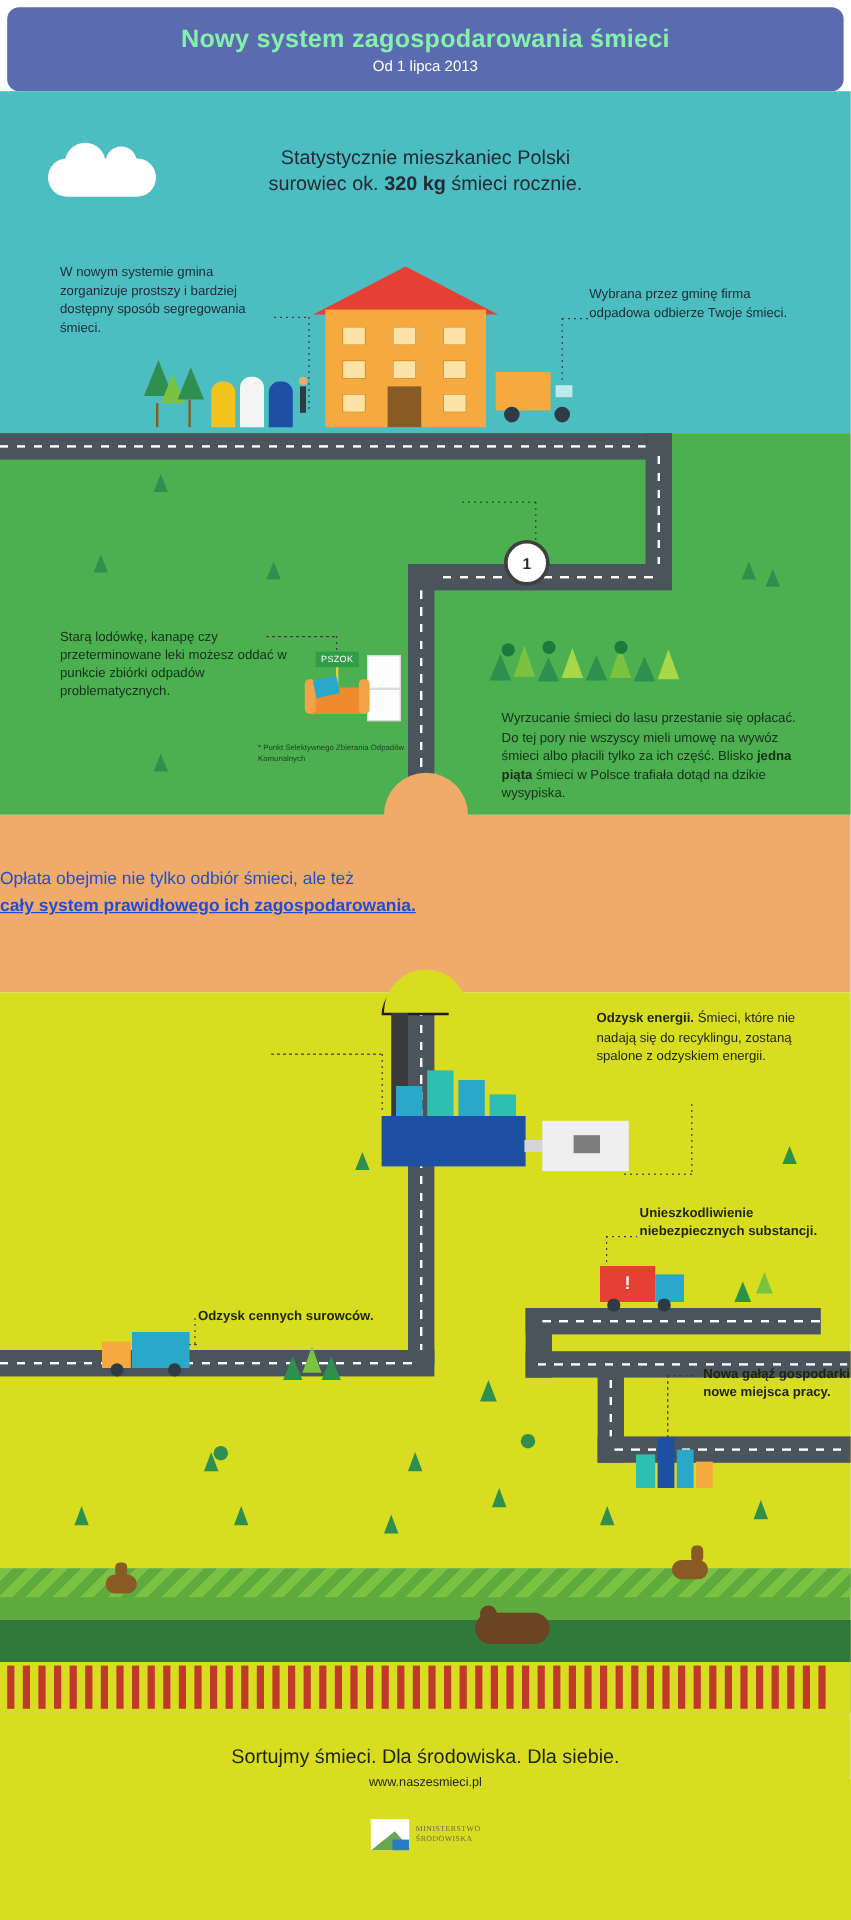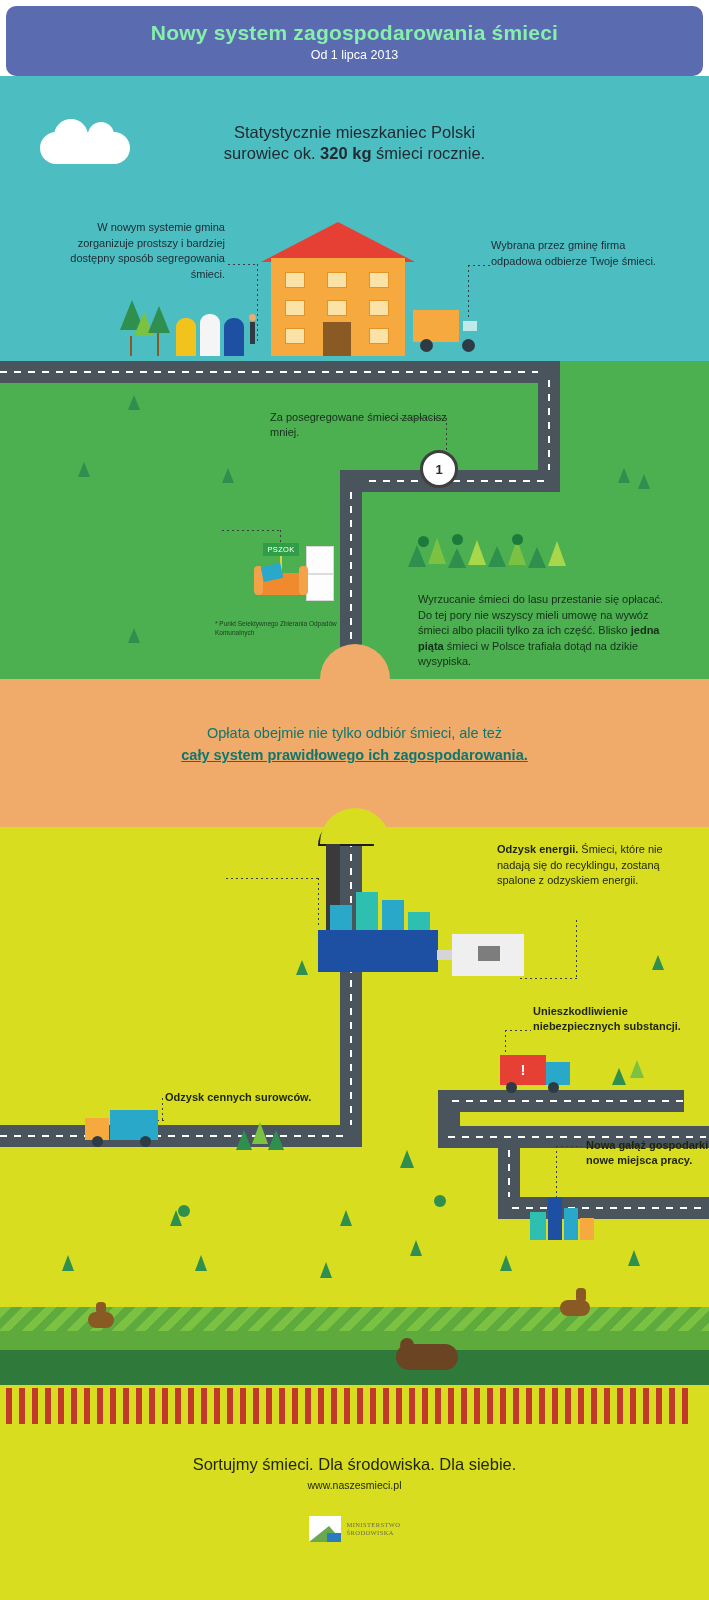--- a/index.html
+++ b/index.html
@@ -35,21 +35,21 @@
   .cloud:after  { width:26px; height:26px; left:48px; top:-10px; }
 
   .stat-title {
     position:absolute; left:0; top:122px; width:709px; text-align:center;
     color:#222b33; font-size:16.5px; line-height:21px;
   }
   .stat-title b { font-weight:bold; }
 
   .tealtext-l {
     position:absolute; left:50px; top:220px; width:175px;
-    color:#1d2a33; font-size:11px; line-height:15.5px;text-align:right;
+    color:#1d2a33; font-size:11px; line-height:15.5px;
   }
   .tealtext-r {
     position:absolute; left:491px; top:238px; width:175px;
     color:#1d2a33; font-size:11px; line-height:15.5px;
   }
 
   
   .house-body { position:absolute; left:271px; top:258px; width:134px; height:98px; background:#f5a93f; }
   .roof {
     position:absolute; left:261px; top:222px; width:0; height:0;
@@ -98,22 +98,22 @@
   .sofa { position:absolute; left:258px; top:573px; width:46px; height:22px; background:#f08a2e; border-radius:3px; }
   .sofa-arm { position:absolute; top:566px; width:9px; height:29px; background:#f4a24a; border-radius:4px; }
   .tv { position:absolute; left:262px; top:565px; width:20px; height:15px; background:#2aa8c9; transform:rotate(-12deg); }
 
   
   .band-orange {
     position:absolute; left:0; top:679px; width:709px; height:148px;
     background:#f0ab6b;
   }
   .orange-text {
-    position:absolute; left:0; top:722px; width:709px; text-align:center;
-    color:#0f766e; font-size:14.5px; line-height:22px;
+    position:absolute; left:0; top:722px; width:709px; 
+    color:#1d4ed8; font-size:14.5px; line-height:22px;
   }
   .orange-text b { font-weight:bold;text-decoration:underline; }
   .notch {
     position:absolute; left:320px; top:644px; width:70px; height:36px;
     background:#f0ab6b; border-radius:35px 35px 0 0;
   }
   .notch2 {
     position:absolute; left:320px; top:808px; width:70px; height:36px;
     background:#d8dd1f; border-radius:35px 35px 0 0; z-index:3;
   }
@@ -260,28 +260,28 @@
 
   <div class="road" style="left:0;top:361px;width:560px;height:22px;"></div>
   <div class="dash dash-h" style="left:0;top:371px;width:545px;"></div>
   <div class="road" style="left:538px;top:361px;width:22px;height:120px;"></div>
   <div class="dash dash-v" style="left:548px;top:380px;height:102px;"></div>
   <div class="road" style="left:340px;top:470px;width:220px;height:22px;"></div>
   <div class="dash dash-h" style="left:355px;top:480px;width:190px;"></div>
   <div class="road" style="left:340px;top:470px;width:22px;height:210px;"></div>
   <div class="dash dash-v" style="left:350px;top:492px;height:188px;"></div>
 
-  <div class="g-text-a">Za posegregowane śmieci zapłacisz mniej.</div>
   <div class="dot-h" style="left:385px;top:418px;width:62px;"></div>
   <div class="dot-v" style="left:446px;top:418px;height:32px;"></div>
 
   <div class="coin">
     <span>1</span>
   </div>
 
+  <div class="g-text-b">Starą lodówkę, kanapę czy przeterminowane leki możesz oddać w punkcie zbiórki odpadów problematycznych.</div>
   <div class="dot-h" style="left:222px;top:530px;width:58px;"></div>
   <div class="dot-v" style="left:280px;top:530px;height:14px;"></div>
 
   <div class="pszok-sign">PSZOK</div>
   <div class="pszok-pole"></div>
   <div class="fridge"></div>
   <div class="fridge-div"></div>
   <div class="sofa"></div>
   <div class="sofa-arm" style="left:254px;"></div>
   <div class="sofa-arm" style="left:299px;"></div>

